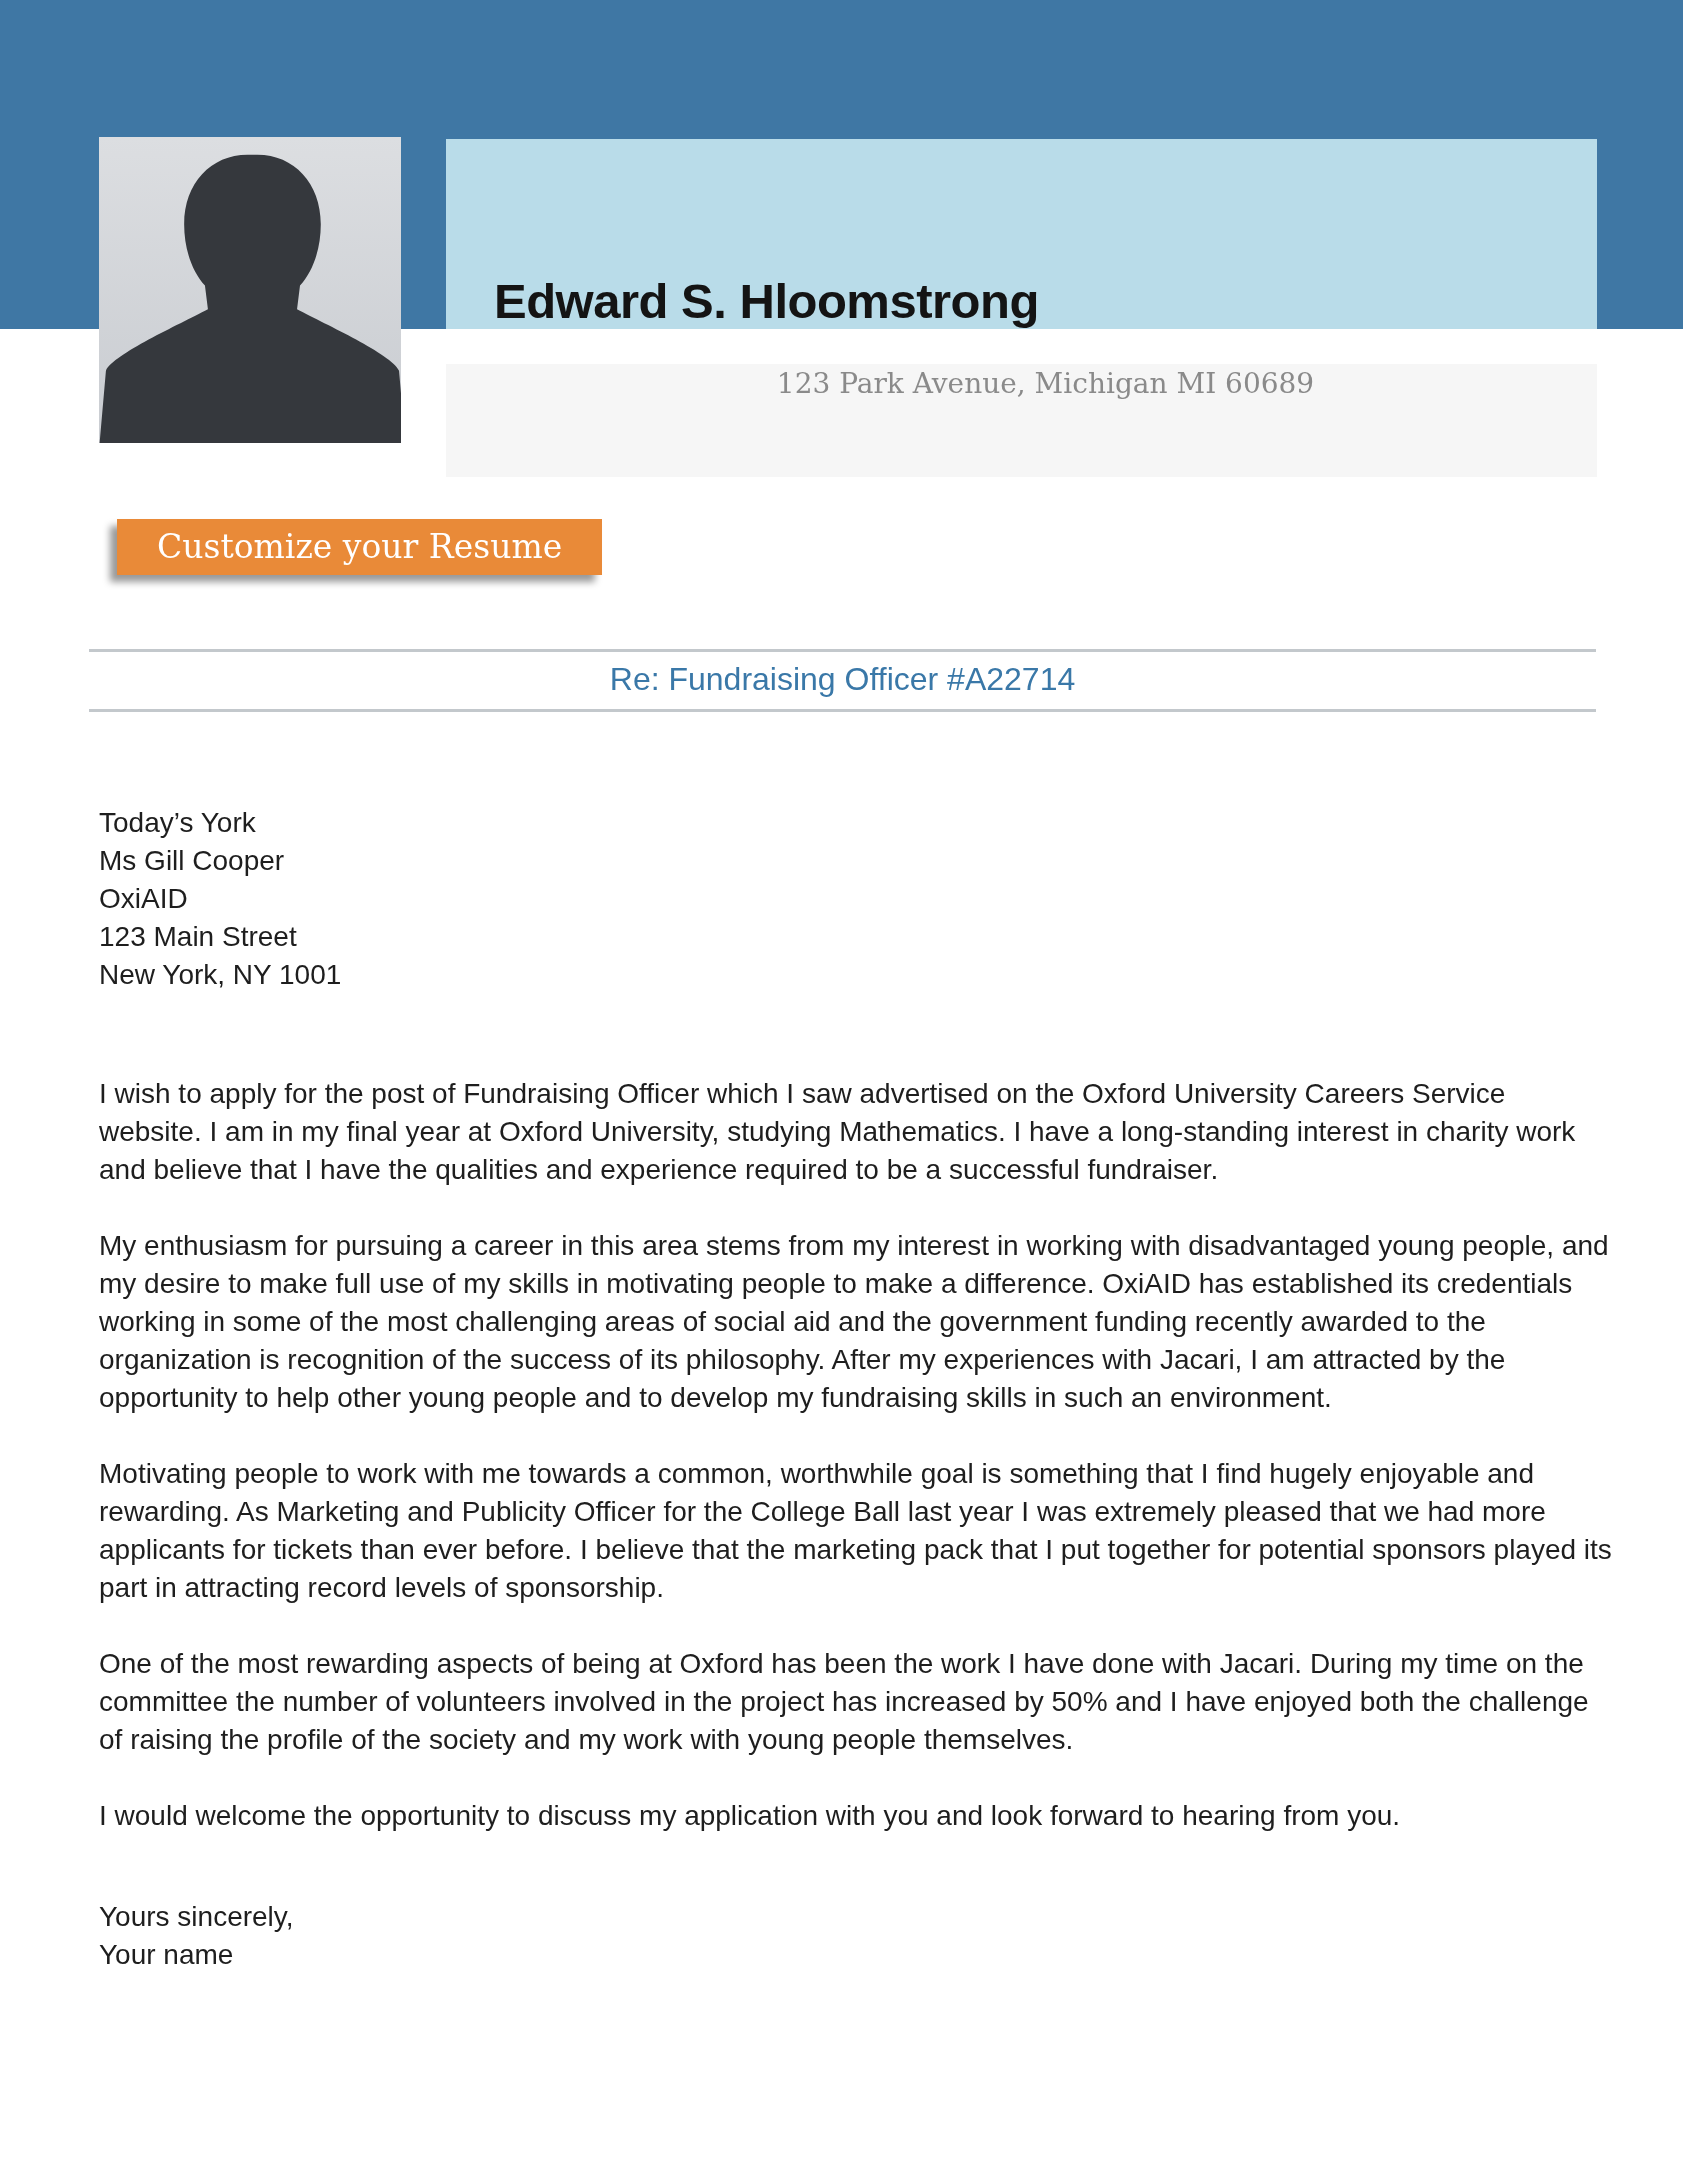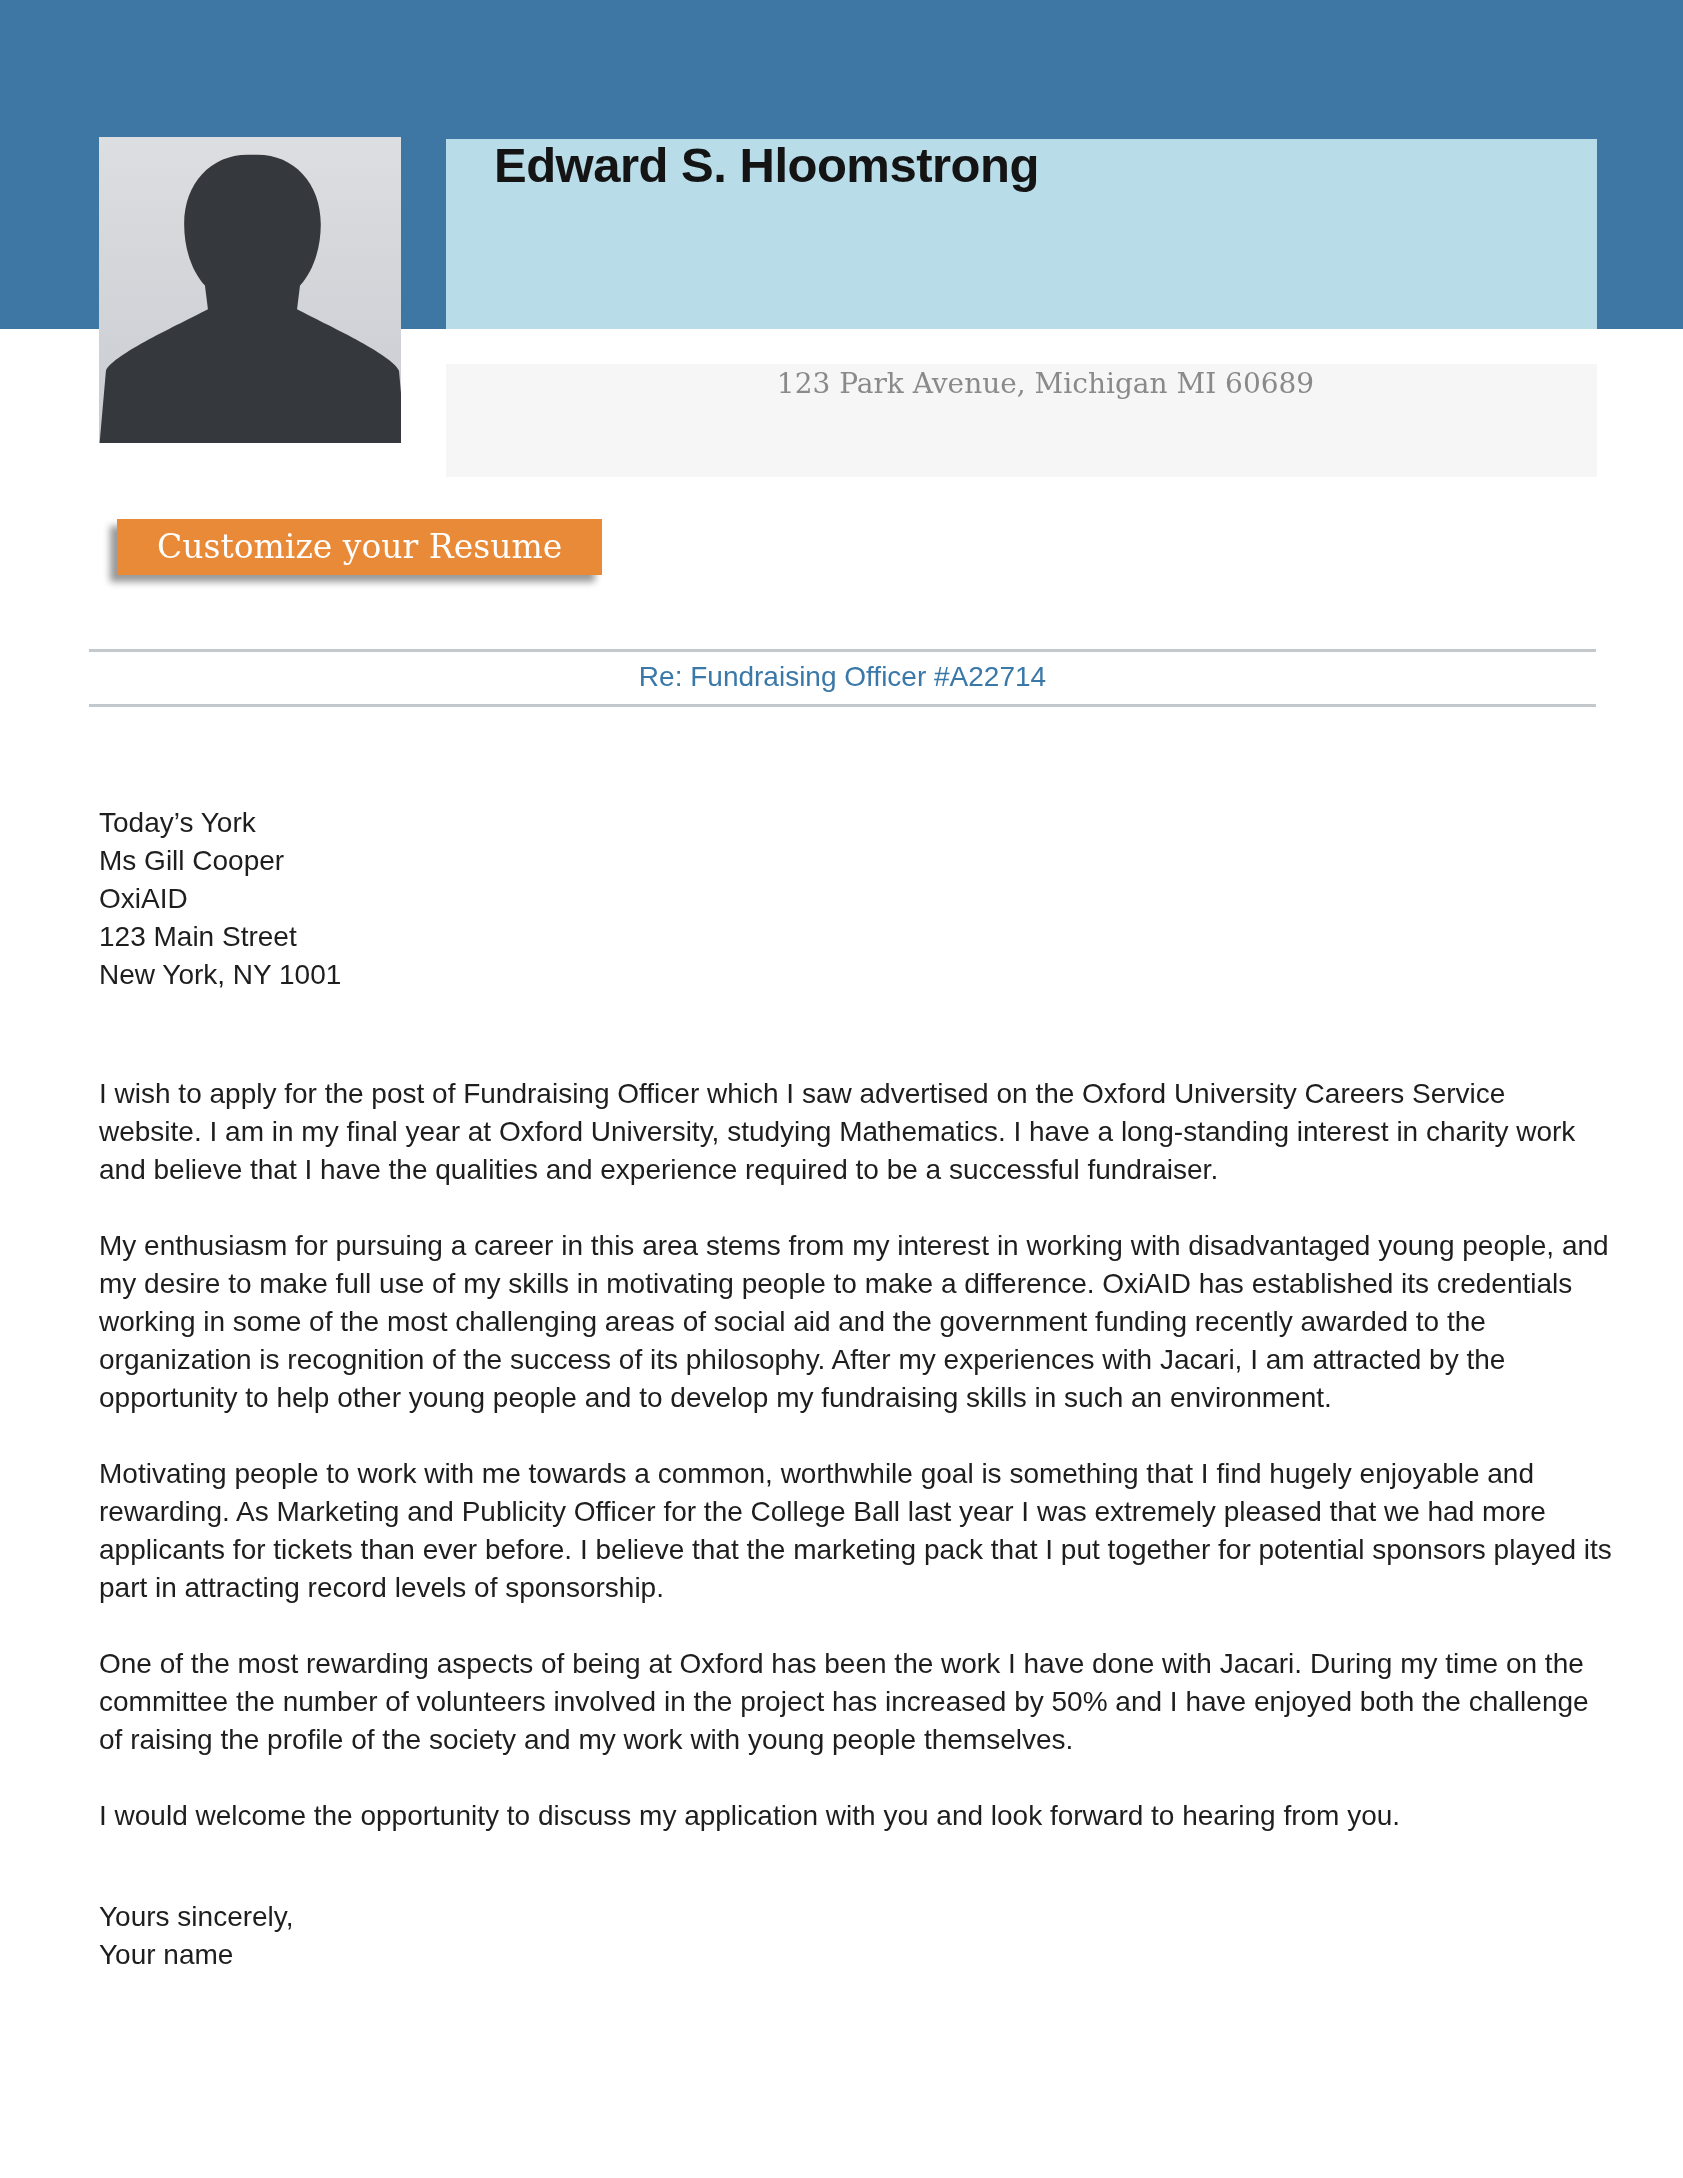--- a/index.html
+++ b/index.html
@@ -31,21 +31,21 @@
 
   
   .namebox {
     position: absolute;
     left: 446px; top: 139px;
     width: 1151px; height: 190px;
     background: #b9dce9;
     padding-left: 48px;
     display: flex;
     flex-direction: column;
-    justify-content: space-between;
+    justify-content: flex-end;
   }
   .name {
     font-size: 49px;
     font-weight: bold;
     color: #141414;
     letter-spacing: -0.5px;
     line-height: 1.1;
   }
   .job-title {
     margin-top: 16px;
@@ -89,21 +89,21 @@
 
   
   .subject {
     position: absolute;
     left: 89px; top: 649px;
     width: 1507px;
     border-top: 3px solid #c3c8cc;
     border-bottom: 3px solid #c3c8cc;
     padding: 9px 0 11px 0;
     text-align: center;
-    font-size: 28px;
+    font-size: 32px;
     color: #3a78a8;
   }
 
   
   .letter {
     position: absolute;
     left: 99px; top: 792px;
     width: 1515px;
     font-size: 28px;
     line-height: 38px;

